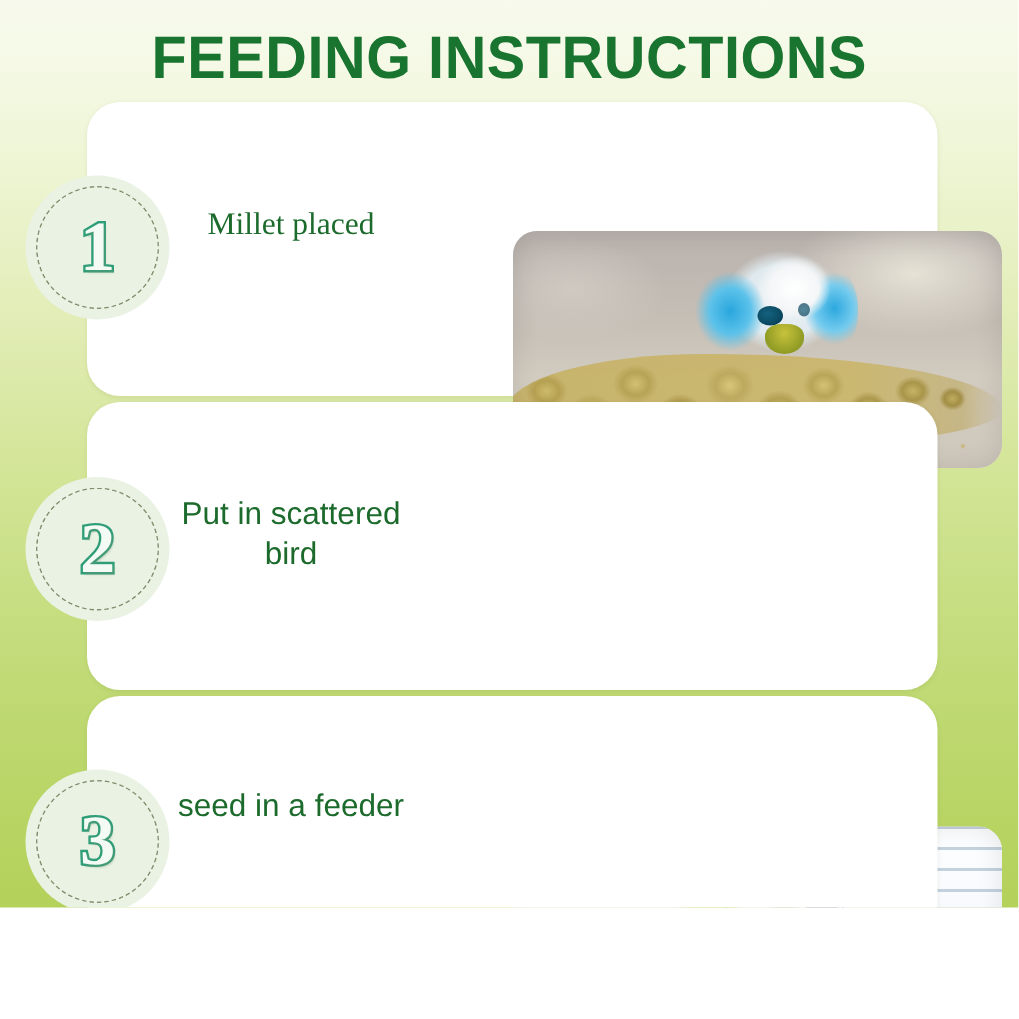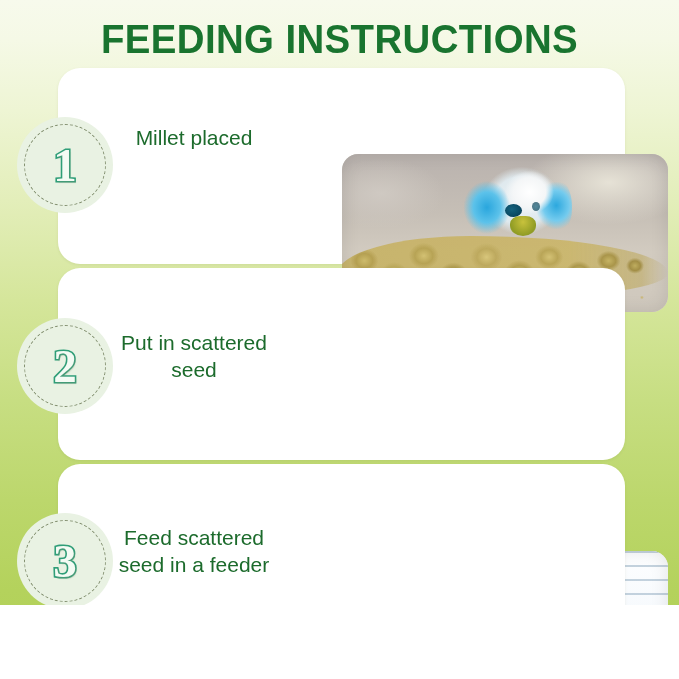--- a/index.html
+++ b/index.html
@@ -111,21 +111,21 @@
   .step-text {
     position: absolute;
     left: 105px;
     width: 178px;
     text-align: center;
     color: #1c6b2c;
     font-size: 21px;
     line-height: 27px;
     font-family: "Liberation Sans", sans-serif;
   }
-  .text-1 { top: 124px; }
+  .text-1 { top: 136px; font-family: Liberation Serif, serif; }
   .text-2 { top: 329px; }
   .text-3 { top: 524px; }
   .step-text .ln { display: block; }
 
   
   .photo {
     position: absolute;
     left: 284px;
     width: 326px;
     height: 158px;
@@ -344,30 +344,29 @@
     </div>
   </div>
 
   <div class="badge badge-2">
     <div class="badge-dash"></div>
     <div class="badge-num">2</div>
   </div>
 
   <div class="step-text text-2">
     <span class="ln">Put in scattered</span>
-    <span class="ln">seed</span>
+    <span class="ln">bird</span>
   </div>
 
   <div class="card card-3">
     
   </div>
 
   <div class="badge badge-3">
     <div class="badge-dash"></div>
     <div class="badge-num">3</div>
   </div>
 
   <div class="step-text text-3">
-    <span class="ln">Feed scattered</span>
     <span class="ln">seed in a feeder</span>
   </div>
 
 </div>
 
 </body></html>

